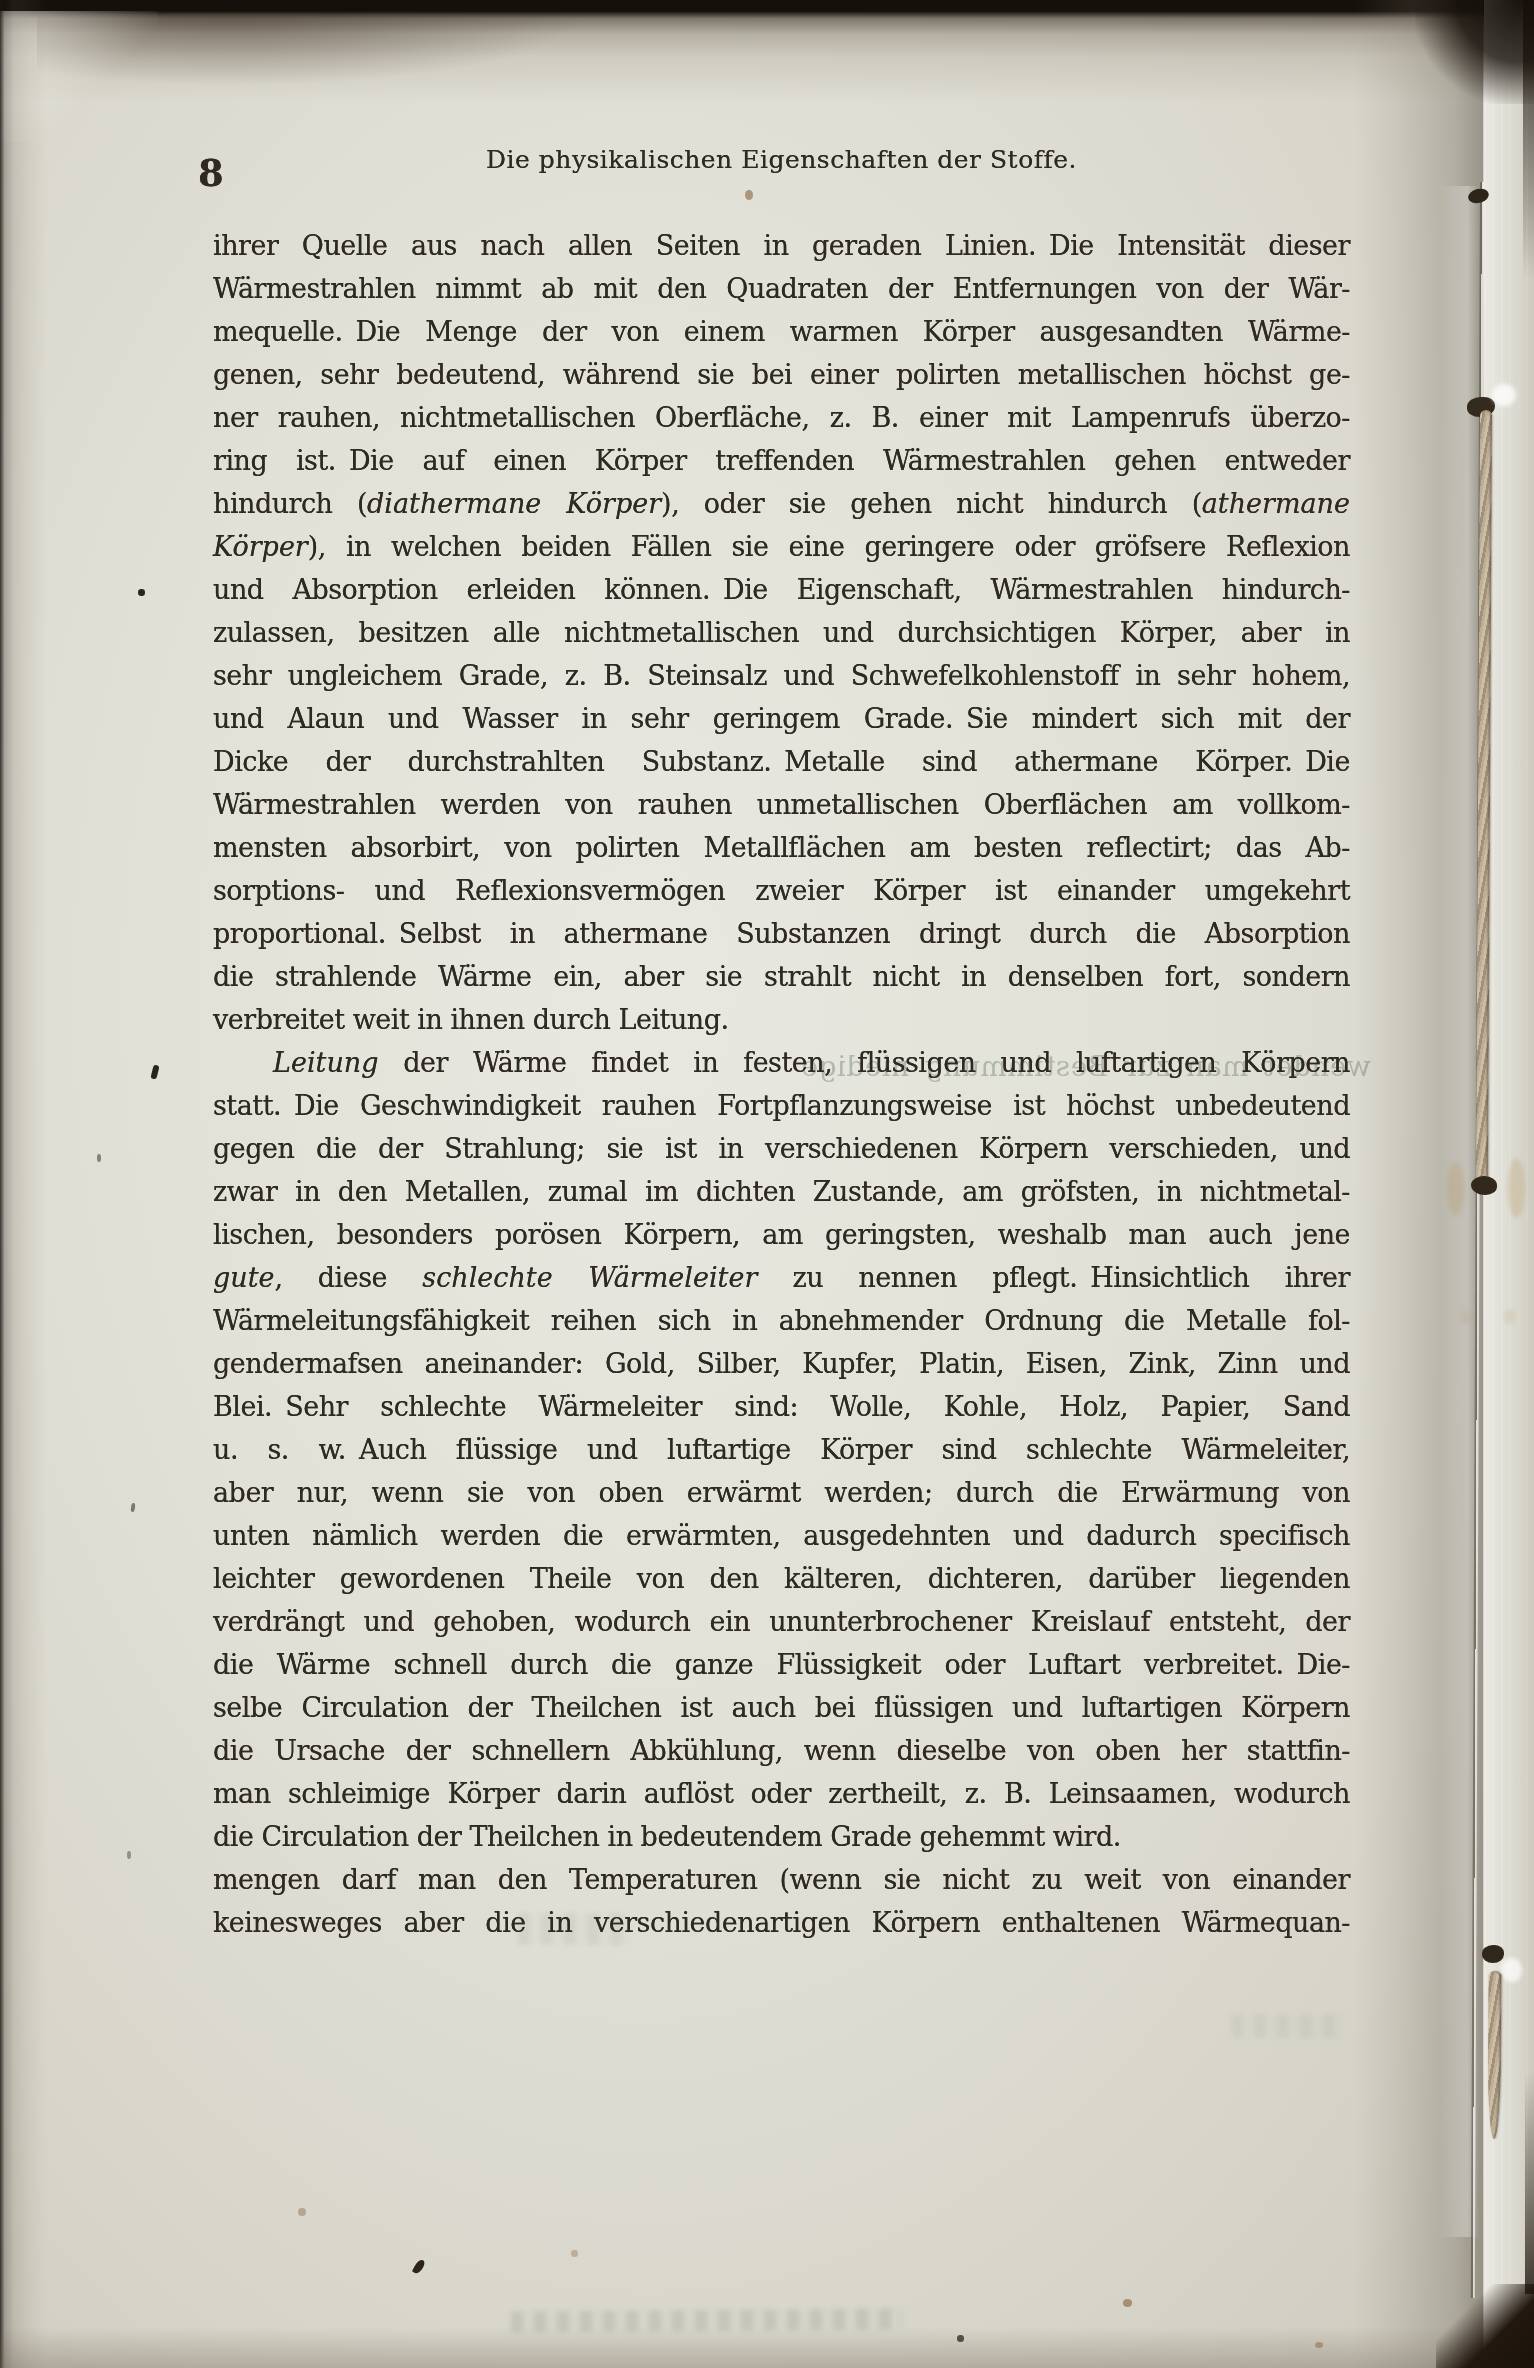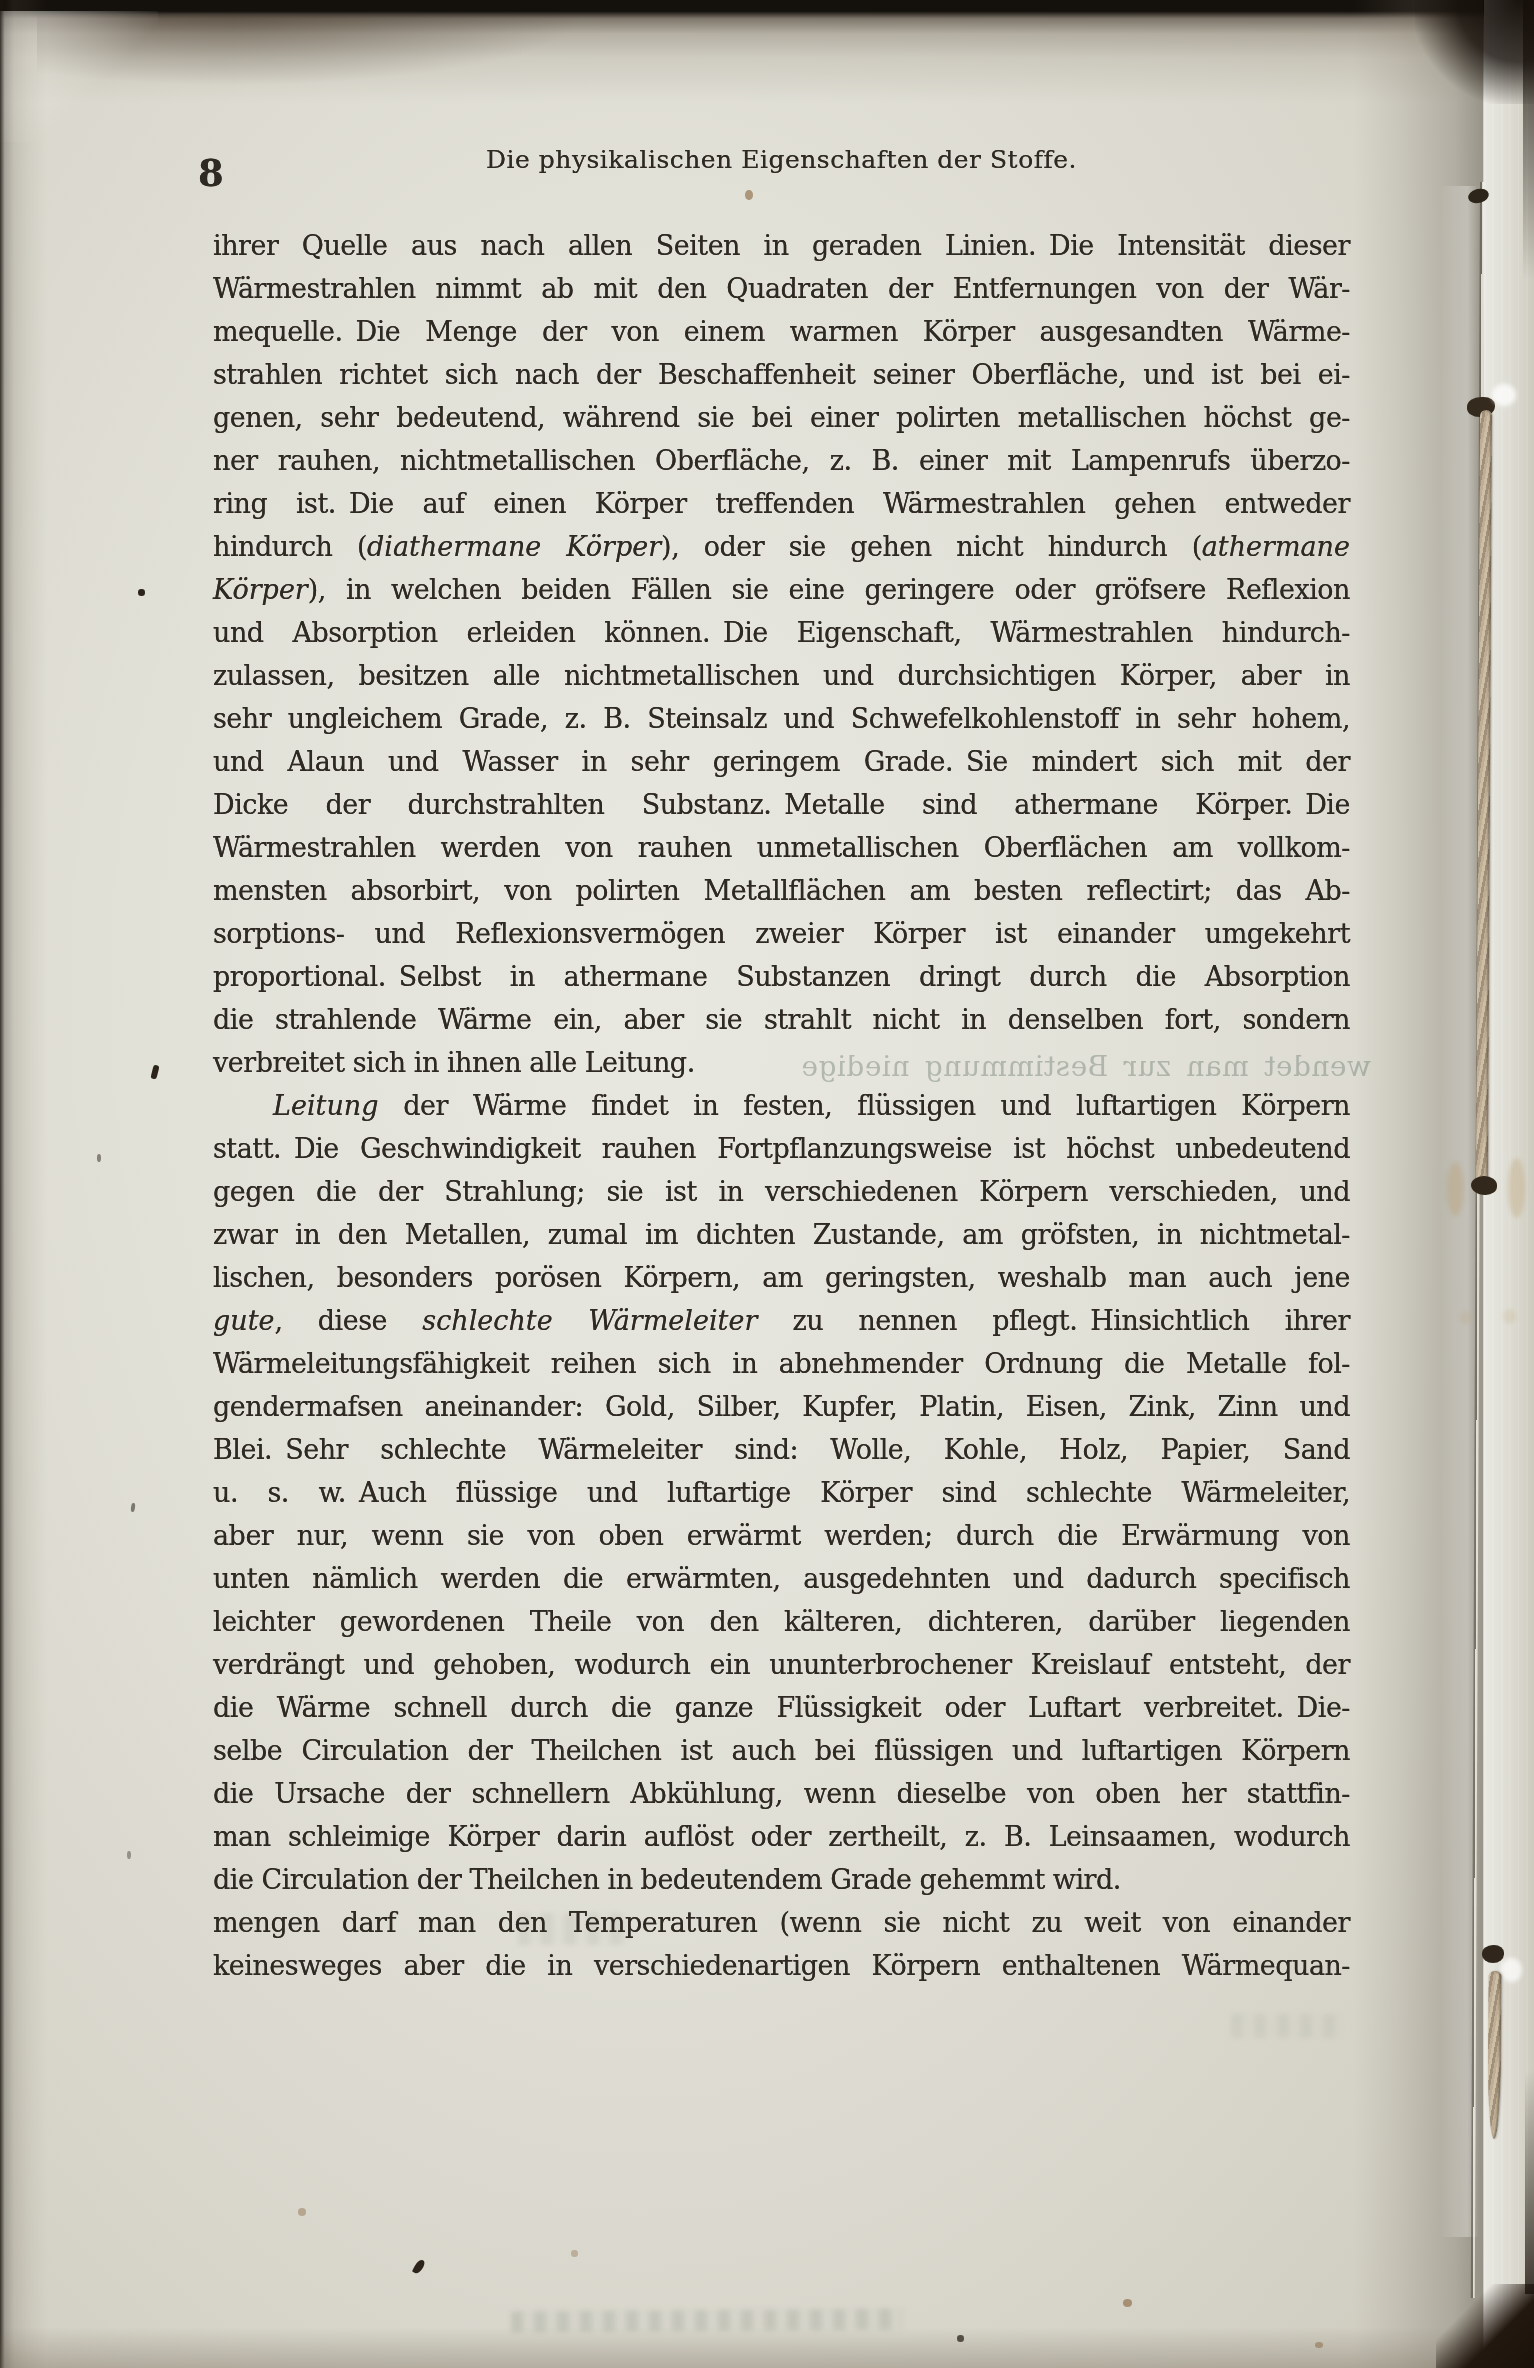--- a/index.html
+++ b/index.html
@@ -139,37 +139,36 @@
   <div class="abs bleed-smudge smudge-1"></div>
   <div class="abs bleed-smudge smudge-2"></div>
   <div class="abs bleed-smudge smudge-3"></div>
 
   <div class="abs ink page-number">8</div>
   <div class="abs ink running-header">Die physikalischen Eigenschaften der Stoffe.</div>
   <div class="abs ink body-text">
       <div class="tline"><span>ihrer Quelle aus nach allen Seiten in geraden Linien. Die Intensität dieser</span></div>
       <div class="tline"><span>Wärmestrahlen nimmt ab mit den Quadraten der Entfernungen von der Wär-</span></div>
       <div class="tline"><span>mequelle. Die Menge der von einem warmen Körper ausgesandten Wärme-</span></div>
-      <div class="tline"><span>strahlen richtet sich nach der Beschaffenheit seiner Oberfläche, und ist bei ei-</span></div>
       <div class="tline"><span>genen, sehr bedeutend, während sie bei einer polirten metallischen höchst ge-</span></div>
       <div class="tline"><span>ner rauhen, nichtmetallischen Oberfläche, z. B. einer mit Lampenrufs überzo-</span></div>
       <div class="tline"><span>ring ist. Die auf einen Körper treffenden Wärmestrahlen gehen entweder</span></div>
       <div class="tline"><span>hindurch (</span><span class="it">diathermane Körper</span><span>), oder sie gehen nicht hindurch (</span><span class="it">athermane</span></div>
       <div class="tline"><span class="it">Körper</span><span>), in welchen beiden Fällen sie eine geringere oder gröfsere Reflexion</span></div>
       <div class="tline"><span>und Absorption erleiden können. Die Eigenschaft, Wärmestrahlen hindurch-</span></div>
       <div class="tline"><span>zulassen, besitzen alle nichtmetallischen und durchsichtigen Körper, aber in</span></div>
       <div class="tline"><span>sehr ungleichem Grade, z. B. Steinsalz und Schwefelkohlenstoff in sehr hohem,</span></div>
       <div class="tline"><span>und Alaun und Wasser in sehr geringem Grade. Sie mindert sich mit der</span></div>
       <div class="tline"><span>Dicke der durchstrahlten Substanz. Metalle sind athermane Körper. Die</span></div>
       <div class="tline"><span>Wärmestrahlen werden von rauhen unmetallischen Oberflächen am vollkom-</span></div>
       <div class="tline"><span>mensten absorbirt, von polirten Metallflächen am besten reflectirt; das Ab-</span></div>
       <div class="tline"><span>sorptions- und Reflexionsvermögen zweier Körper ist einander umgekehrt</span></div>
       <div class="tline"><span>proportional. Selbst in athermane Substanzen dringt durch die Absorption</span></div>
       <div class="tline"><span>die strahlende Wärme ein, aber sie strahlt nicht in denselben fort, sondern</span></div>
-      <div class="tline end"><span>verbreitet sich in ihnen alle Leitung.</span></div>
+      <div class="tline end"><span>verbreitet weit in ihnen durch Leitung.</span></div>
       <div class="tline" style="text-indent: 60px;"><span class="it">Leitung</span><span> der Wärme findet in festen, flüssigen und luftartigen Körpern</span></div>
       <div class="tline"><span>statt. Die Geschwindigkeit rauhen Fortpflanzungsweise ist höchst unbedeutend</span></div>
       <div class="tline"><span>gegen die der Strahlung; sie ist in verschiedenen Körpern verschieden, und</span></div>
       <div class="tline"><span>zwar in den Metallen, zumal im dichten Zustande, am gröfsten, in nichtmetal-</span></div>
       <div class="tline"><span>lischen, besonders porösen Körpern, am geringsten, weshalb man auch jene</span></div>
       <div class="tline"><span class="it">gute</span><span>, diese </span><span class="it">schlechte Wärmeleiter</span><span> zu nennen pflegt. Hinsichtlich ihrer</span></div>
       <div class="tline"><span>Wärmeleitungsfähigkeit reihen sich in abnehmender Ordnung die Metalle fol-</span></div>
       <div class="tline"><span>gendermafsen aneinander: Gold, Silber, Kupfer, Platin, Eisen, Zink, Zinn und</span></div>
       <div class="tline"><span>Blei. Sehr schlechte Wärmeleiter sind: Wolle, Kohle, Holz, Papier, Sand</span></div>
       <div class="tline"><span>u. s. w. Auch flüssige und luftartige Körper sind schlechte Wärmeleiter,</span></div>

